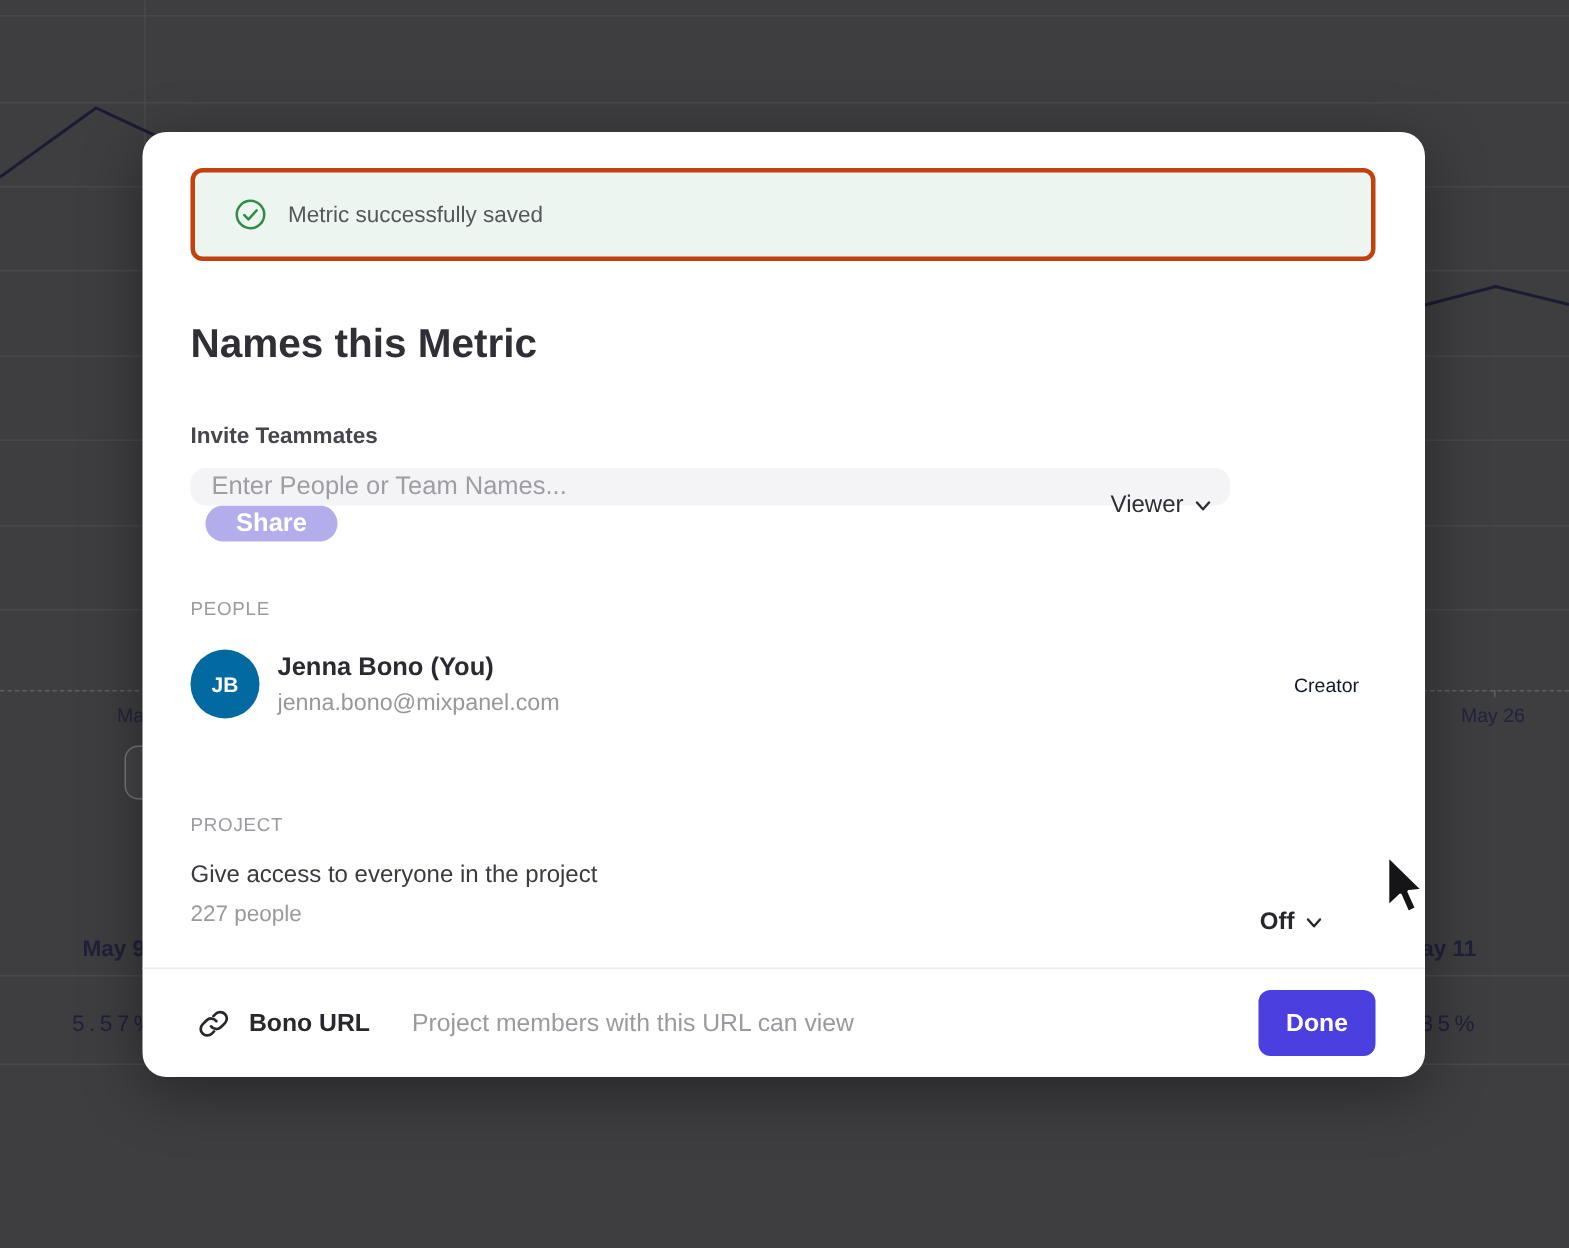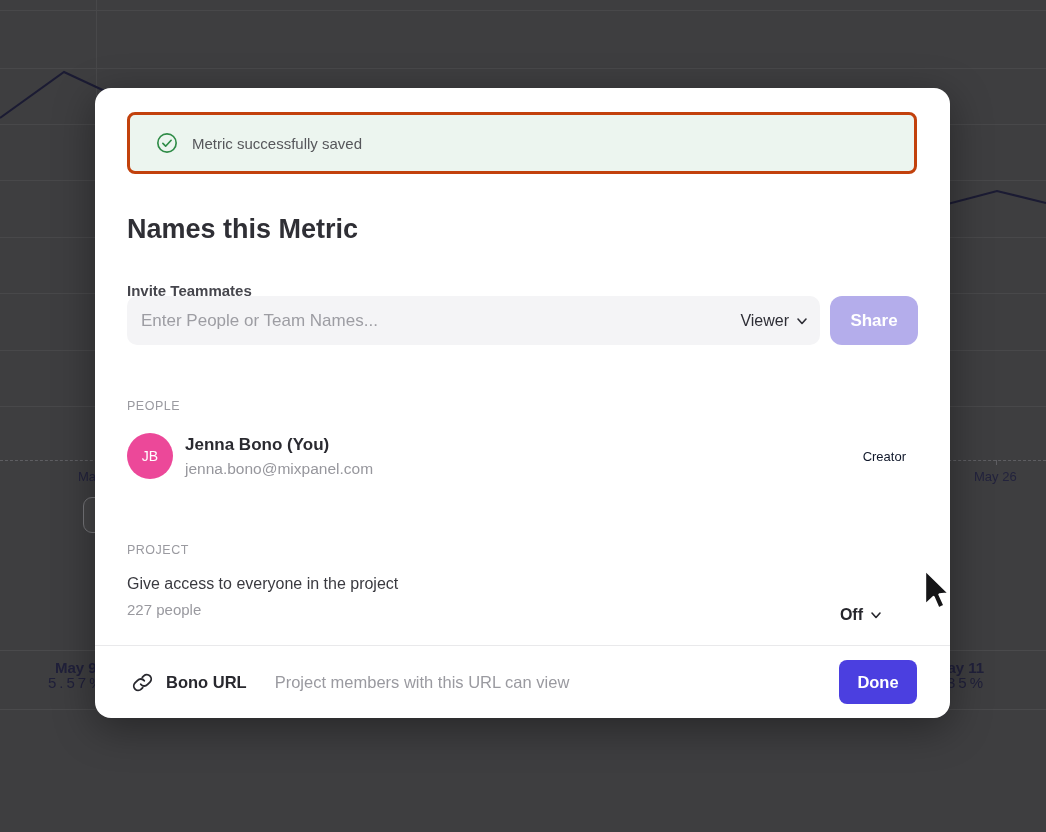--- a/index.html
+++ b/index.html
@@ -10,57 +10,57 @@
   .backdrop { position:absolute; inset:0; background:#3E3E40; z-index:0; }
   .grid-h { position:absolute; left:0; width:1046px; height:1px; background:#48484A; }
   .grid-v { position:absolute; top:0; width:1px; background:#48484A; }
   .axis-dotted { position:absolute; left:0; top:460px; width:1046px; border-top:1px dashed #5E5E62; }
   .axis-tick { position:absolute; left:996px; top:460px; width:1px; height:5px; background:#5E5E62; }
   .bg-label { position:absolute; color:#23233D; font-size:13px; }
   .bg-chart-svg { position:absolute; left:0; top:0; }
   .bg-tooltip-box { position:absolute; left:83px; top:497px; width:70px; height:36px;
     border:1.5px solid #76767A; border-radius:9px; background:#454547; }
   .bg-row-line { position:absolute; left:0; width:1046px; height:1px; background:#4A4A4C; }
-  .bg-table-date { position:absolute; color:#20203A; font-size:15px; font-weight:bold;margin-top:35px; }
+  .bg-table-date { position:absolute; color:#20203A; font-size:15px; font-weight:bold; }
   .bg-table-value { position:absolute; color:#20203A; font-size:15px; letter-spacing:3px; }
 
   
   .modal { position:absolute; left:95px; top:88px; width:855px; height:630px;
     background:#FFFFFF; border-radius:16px; box-shadow:0 10px 40px rgba(0,0,0,0.38); z-index:5; }
 
   .banner { position:absolute; left:32px; top:24px; width:790px; height:62px;
     background:#ECF5EF; border:3px solid #c2410c; border-radius:8px;
     display:flex; align-items:center; padding:0 26px; }
   .banner-icon { width:22px; height:22px; flex:0 0 22px; margin-right:14px; }
   .banner-text { color:#56575B; font-size:15px; }
 
   .modal-title { position:absolute; left:32px; top:126px; font-size:27px; font-weight:bold; color:#2F2F35; }
 
   .invite-label { position:absolute; left:32px; top:194px; font-size:15px; font-weight:600; color:#46464D; }
 
-  .invite-row { position:absolute; left:32px; top:208px; width:791px; height:49px; display:flex; }
+  .invite-row { position:absolute; left:32px; top:224px; width:791px; height:49px; display:flex;flex-direction:column; }
   .invite-input-wrap { position:relative; width:693px; height:49px; background:#F4F4F6; border-radius:10px; }
   .invite-input { width:100%; height:100%; background:transparent; border:none; outline:none;
     padding:0 120px 0 14px; font-size:17px; color:#333; font-family:"Liberation Sans", sans-serif; }
   .invite-input::placeholder { color:#9D9DA3; }
   .role-select { position:absolute; right:12px; top:0; height:49px; display:flex; align-items:center;
     gap:7px; cursor:pointer; }
   .role-select-label { font-size:16px; font-weight:500; color:#2E2E36; }
   .chev { width:12px; height:12px; }
   .share-btn { margin-left:10px; width:88px; height:49px; background:#B4ADEB; color:#FFFFFF;
     border:none; border-radius:12px; font-size:17px; font-weight:bold;
     font-family:"Liberation Sans", sans-serif; }
 
   .section-label { position:absolute; left:32px; font-size:12.5px; letter-spacing:0.5px;
     color:#9A9AA0; font-weight:500; }
 
   .person-row { position:absolute; left:32px; top:345px; width:791px; height:46px;
     display:flex; align-items:center; }
-  .avatar { width:46px; height:46px; border-radius:50%; background:#ec4899; color:#FFFFFF;
-    font-size:14px; font-weight:normal; display:flex; align-items:center; justify-content:center;
+  .avatar { width:46px; height:46px; border-radius:50%; background:#0369a1; color:#FFFFFF;
+    font-size:14px; font-weight:bold; display:flex; align-items:center; justify-content:center;
     flex:0 0 46px; }
   .person-meta { margin-left:12px; display:flex; flex-direction:column; gap:5px; }
   .person-name { font-size:17px; font-weight:bold; color:#2A2A30; }
   .person-email { font-size:15.5px; color:#97979D; }
   .person-role { margin-left:auto; margin-right:12px; font-size:13px; color:#0f172a; }
 
   .project-row { position:absolute; left:32px; top:487px; width:791px; }
   .project-title { font-size:16px; color:#3A3A40; }
   .project-sub { font-size:15px; color:#99999F; margin-top:8px; }
   .project-toggle { position:absolute; right:36px; top:3px; display:flex; align-items:center;

